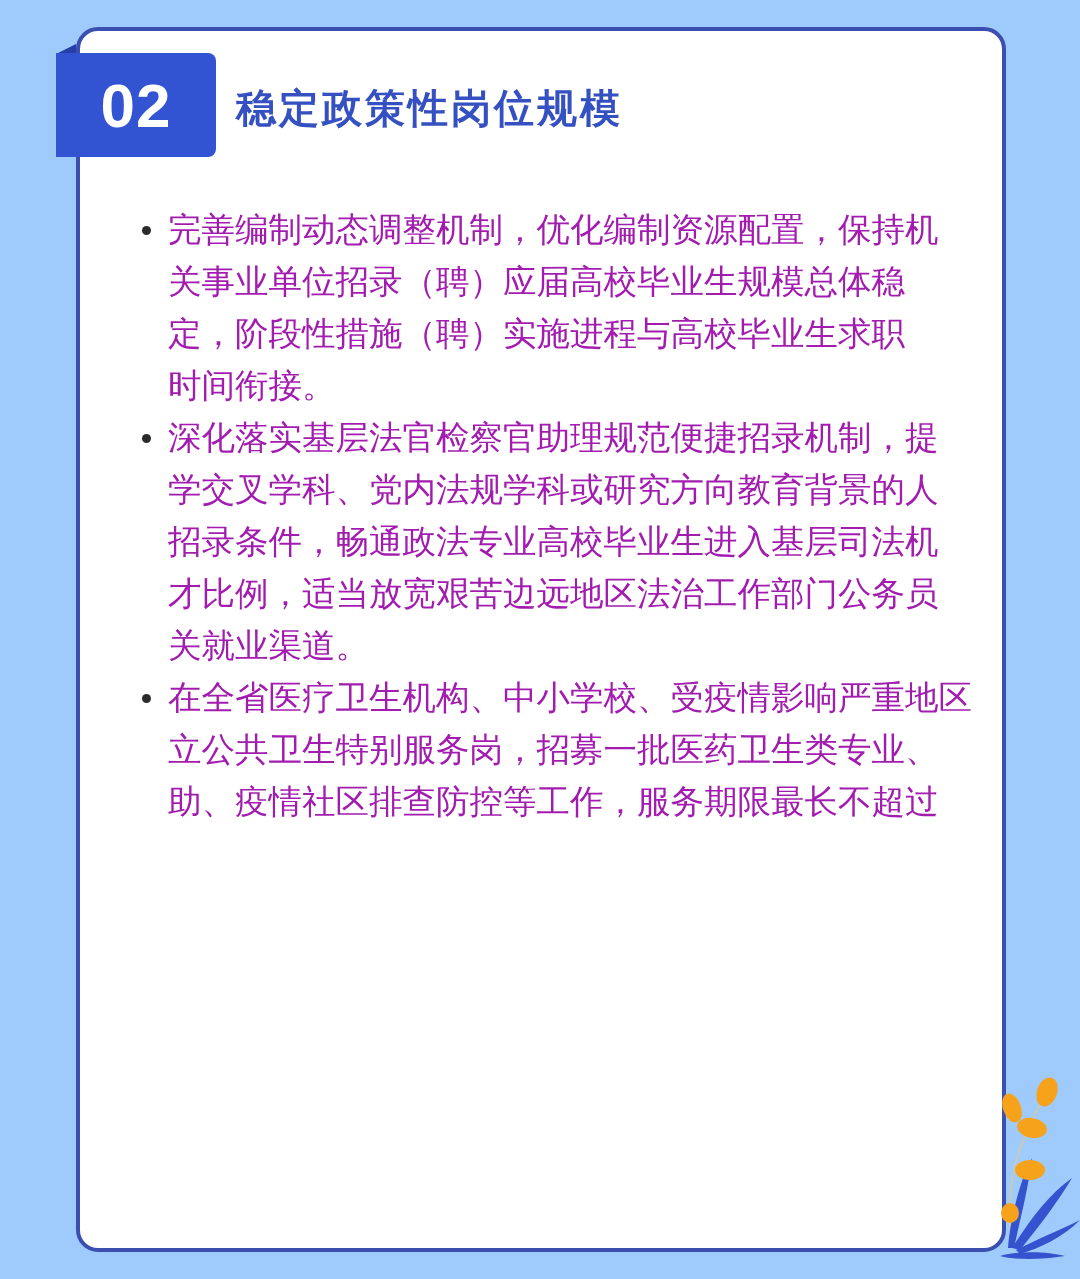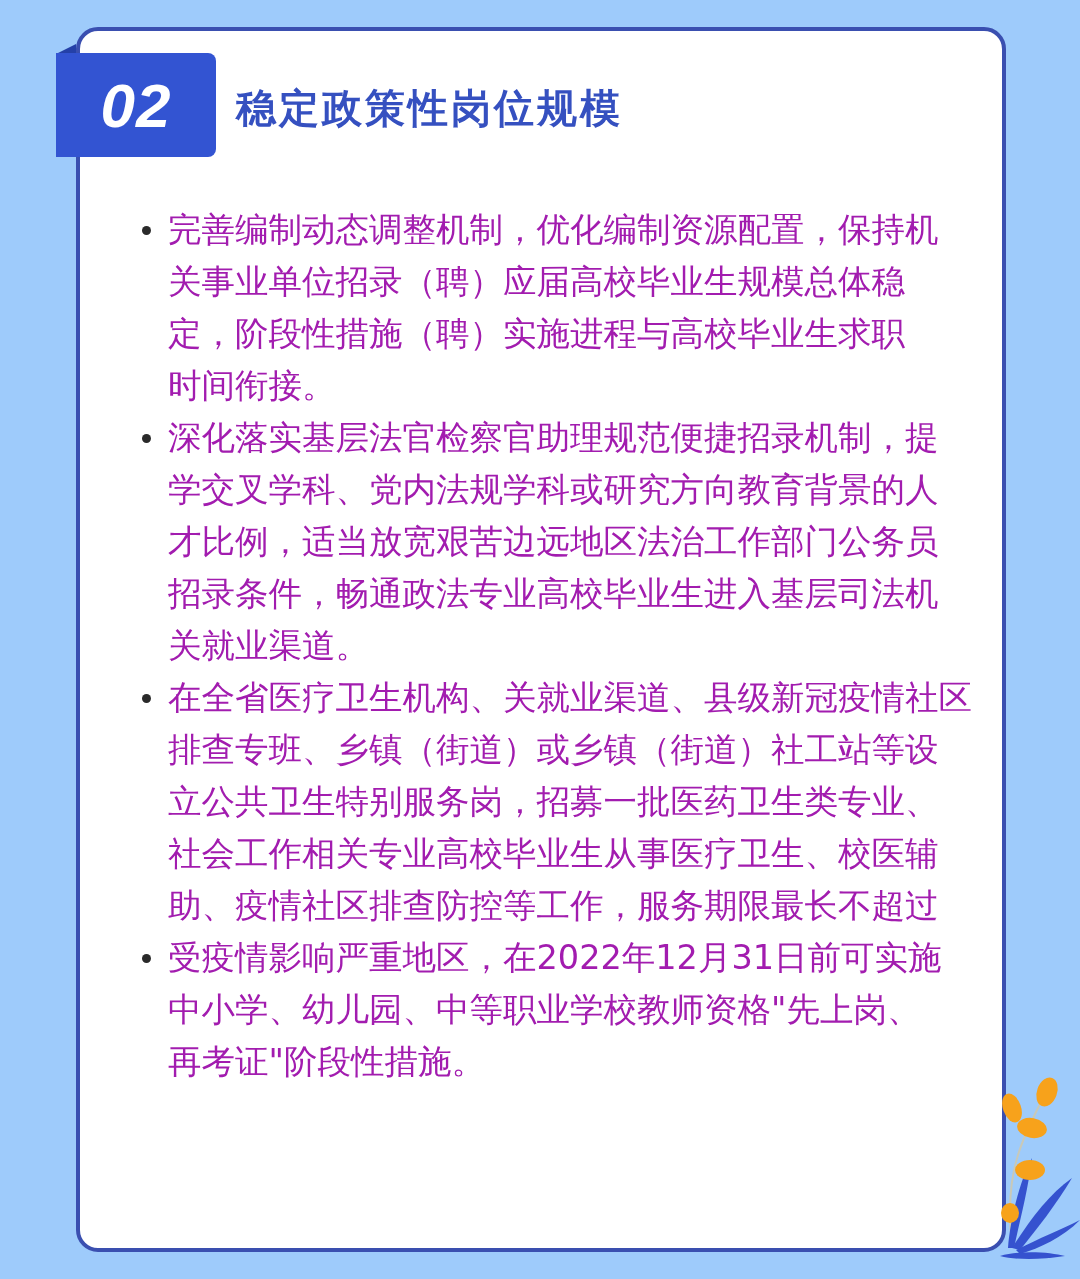--- a/index.html
+++ b/index.html
@@ -43,21 +43,20 @@
       background: #3354d2;
       border-radius: 0 8px 8px 0;
       display: flex;
       align-items: center;
       justify-content: center;
       color: #ffffff;
       font-family: "Liberation Sans", "DejaVu Sans", sans-serif;
       font-weight: bold;
       font-size: 62px;
       letter-spacing: 1px;
-      font-style: italic;
     }
     .title {
       position: absolute;
       left: 236px;
       top: 76px;
       height: 64px;
       line-height: 64px;
       font-family: "DejaVu Sans", "Liberation Sans", sans-serif;
       font-weight: bold;
       font-size: 40px;
@@ -116,37 +115,29 @@
       <span class="bullet"></span>
       <span class="line">完善编制动态调整机制，优化编制资源配置，保持机</span>
       <span class="line">关事业单位招录（聘）应届高校毕业生规模总体稳</span>
       <span class="line">定，阶段性措施（聘）实施进程与高校毕业生求职</span>
       <span class="line">时间衔接。</span>
     </div>
     <div class="item">
       <span class="bullet"></span>
       <span class="line">深化落实基层法官检察官助理规范便捷招录机制，提</span>
       <span class="line">学交叉学科、党内法规学科或研究方向教育背景的人</span>
+      <span class="line">招录条件，畅通政法专业高校毕业生进入基层司法机</span>
       <span class="line">才比例，适当放宽艰苦边远地区法治工作部门公务员</span>
-      <span class="line">招录条件，畅通政法专业高校毕业生进入基层司法机</span>
       <span class="line">关就业渠道。</span>
     </div>
     <div class="item">
       <span class="bullet"></span>
-      <span class="line">在全省医疗卫生机构、关就业渠道、县级新冠疫情社区</span>
-      <span class="line">排查专班、乡镇（街道）或乡镇（街道）社工站等设</span>
+      <span class="line">在全省医疗卫生机构、中小学校、受疫情影响严重地区</span>
       <span class="line">立公共卫生特别服务岗，招募一批医药卫生类专业、</span>
-      <span class="line">社会工作相关专业高校毕业生从事医疗卫生、校医辅</span>
       <span class="line">助、疫情社区排查防控等工作，服务期限最长不超过</span>
-    </div>
-    <div class="item">
-      <span class="bullet"></span>
-      <span class="line">受疫情影响严重地区，在2022年12月31日前可实施</span>
-      <span class="line">中小学、幼儿园、中等职业学校教师资格"先上岗、</span>
-      <span class="line">再考证"阶段性措施。</span>
     </div>
   </div>
 
   <svg class="plant" viewBox="0 0 90 190" xmlns="http://www.w3.org/2000/svg">
 
     <path d="M22 175 C 18 140, 20 110, 28 85 C 34 65, 42 50, 52 30" stroke="#c9c9b8" stroke-width="2" fill="none"></path>
 
     <path d="M18 178 C 20 150, 30 110, 42 88 C 38 120, 30 150, 24 178 Z" fill="#3552cf"></path>
     <path d="M22 178 C 40 150, 58 125, 82 108 C 66 135, 46 160, 30 180 Z" fill="#3552cf"></path>
     <path d="M26 180 C 50 168, 70 160, 90 150 C 72 168, 50 178, 30 184 Z" fill="#3552cf"></path>

